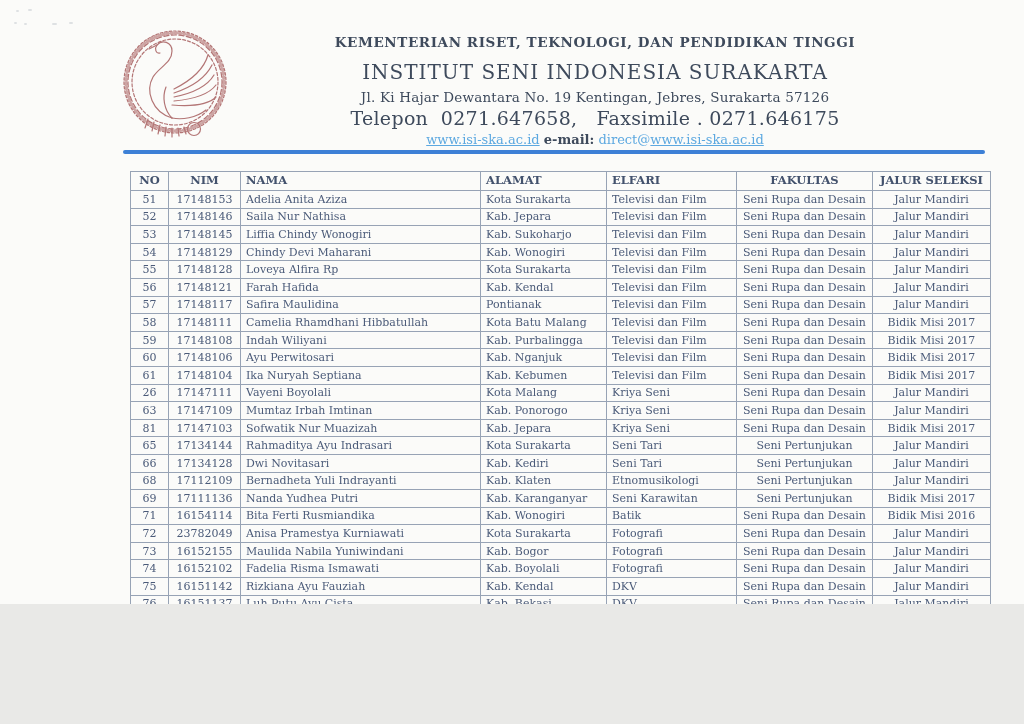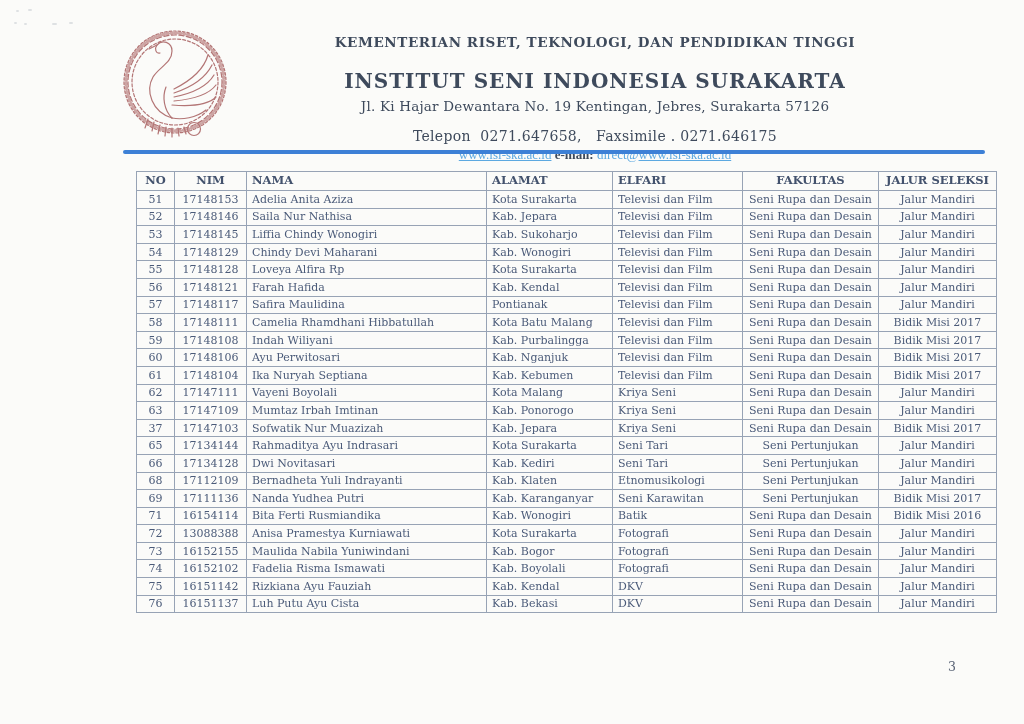--- a/index.html
+++ b/index.html
@@ -2,55 +2,55 @@
 <html><head>
 <meta charset="utf-8">
 <style>
   html,body{margin:0;padding:0;}
   body{
     width:1024px;height:724px;
     background:#e9e9e7;
     font-family:"DejaVu Serif", serif;
   }
   .page{
-    position:relative;width:1024px;height:724px;
+    position:relative;width:1024px;height:604px;
     background:#fbfbf9;overflow:hidden;
   }
   
   .pencil{position:absolute;left:14px;top:8px;width:70px;height:20px;opacity:.25;}
   .pencil i{position:absolute;background:#8c97a3;border-radius:2px;}
   .pencil i:nth-child(1){left:2px;top:2px;width:3px;height:2px;}
   .pencil i:nth-child(2){left:14px;top:1px;width:4px;height:2px;}
   .pencil i:nth-child(3){left:0px;top:14px;width:3px;height:2px;}
   .pencil i:nth-child(4){left:10px;top:15px;width:3px;height:2px;}
   .pencil i:nth-child(5){left:38px;top:15px;width:5px;height:2px;}
   .pencil i:nth-child(6){left:55px;top:14px;width:4px;height:2px;}
 
   .logo{position:absolute;left:110px;top:28px;width:132px;height:122px;}
 
   .header-text{
     position:absolute;left:295px;top:34px;width:600px;
     text-align:center;color:#3e4a5c;
   }
   .h-ministry{font-size:13.5px;font-weight:bold;letter-spacing:.6px;}
-  .h-institution{font-size:20px;font-weight:bold;letter-spacing:1px;margin-top:19px;}
+  .h-institution{font-size:20px;font-weight:normal;letter-spacing:1px;margin-top:10px;}
   .h-address{font-size:13.5px;margin-top:5px;letter-spacing:.2px;}
-  .h-phone{font-size:14px;margin-top:14px;letter-spacing:.3px;white-space:pre;}
-  .h-webline{font-size:13px;margin-top:3px;font-family:Liberation Serif, serif;}
+  .h-phone{font-size:19px;margin-top:2px;letter-spacing:.3px;white-space:pre;}
+  .h-webline{font-size:13px;margin-top:3px;}
   .link{color:#5ca8e0;text-decoration:underline;}
   .link-plain{color:#5ca8e0;text-decoration:none;}
   .email-label{color:#3e4a5c;font-weight:bold;}
 
   .rule{
     position:absolute;left:123px;top:150px;width:862px;height:4px;
     background:#3d80d6;border-radius:2px;
   }
 
   table.students{
-    position:absolute;left:136px;top:171px;width:860px;
+    position:absolute;left:130px;top:171px;width:860px;
     border-collapse:collapse;table-layout:fixed;
     font-size:11px;color:#4b5b79;
   }
   table.students th, table.students td{
     border:1px solid #97a3b5;
     padding:0 5px;overflow:hidden;white-space:nowrap;
     height:16.6px;line-height:1;font-weight:normal;
   }
   table.students thead th{
     font-weight:bold;color:#43526d;font-size:11.5px;height:18px;
@@ -232,39 +232,39 @@
         <tr>
           <td>61</td>
           <td>17148104</td>
           <td>Ika Nuryah Septiana</td>
           <td>Kab. Kebumen</td>
           <td>Televisi dan Film</td>
           <td>Seni Rupa dan Desain</td>
           <td>Bidik Misi 2017</td>
         </tr>
         <tr>
-          <td>62</td>
+          <td>26</td>
           <td>17147111</td>
           <td>Vayeni Boyolali</td>
           <td>Kota Malang</td>
           <td>Kriya Seni</td>
           <td>Seni Rupa dan Desain</td>
           <td>Jalur Mandiri</td>
         </tr>
         <tr>
           <td>63</td>
           <td>17147109</td>
           <td>Mumtaz Irbah Imtinan</td>
           <td>Kab. Ponorogo</td>
           <td>Kriya Seni</td>
           <td>Seni Rupa dan Desain</td>
           <td>Jalur Mandiri</td>
         </tr>
         <tr>
-          <td>37</td>
+          <td>81</td>
           <td>17147103</td>
           <td>Sofwatik Nur Muazizah</td>
           <td>Kab. Jepara</td>
           <td>Kriya Seni</td>
           <td>Seni Rupa dan Desain</td>
           <td>Bidik Misi 2017</td>
         </tr>
         <tr>
           <td>65</td>
           <td>17134144</td>
@@ -305,21 +305,21 @@
           <td>71</td>
           <td>16154114</td>
           <td>Bita Ferti Rusmiandika</td>
           <td>Kab. Wonogiri</td>
           <td>Batik</td>
           <td>Seni Rupa dan Desain</td>
           <td>Bidik Misi 2016</td>
         </tr>
         <tr>
           <td>72</td>
-          <td>13088388</td>
+          <td>23782049</td>
           <td>Anisa Pramestya Kurniawati</td>
           <td>Kota Surakarta</td>
           <td>Fotografi</td>
           <td>Seni Rupa dan Desain</td>
           <td>Jalur Mandiri</td>
         </tr>
         <tr>
           <td>73</td>
           <td>16152155</td>
           <td>Maulida Nabila Yuniwindani</td>

